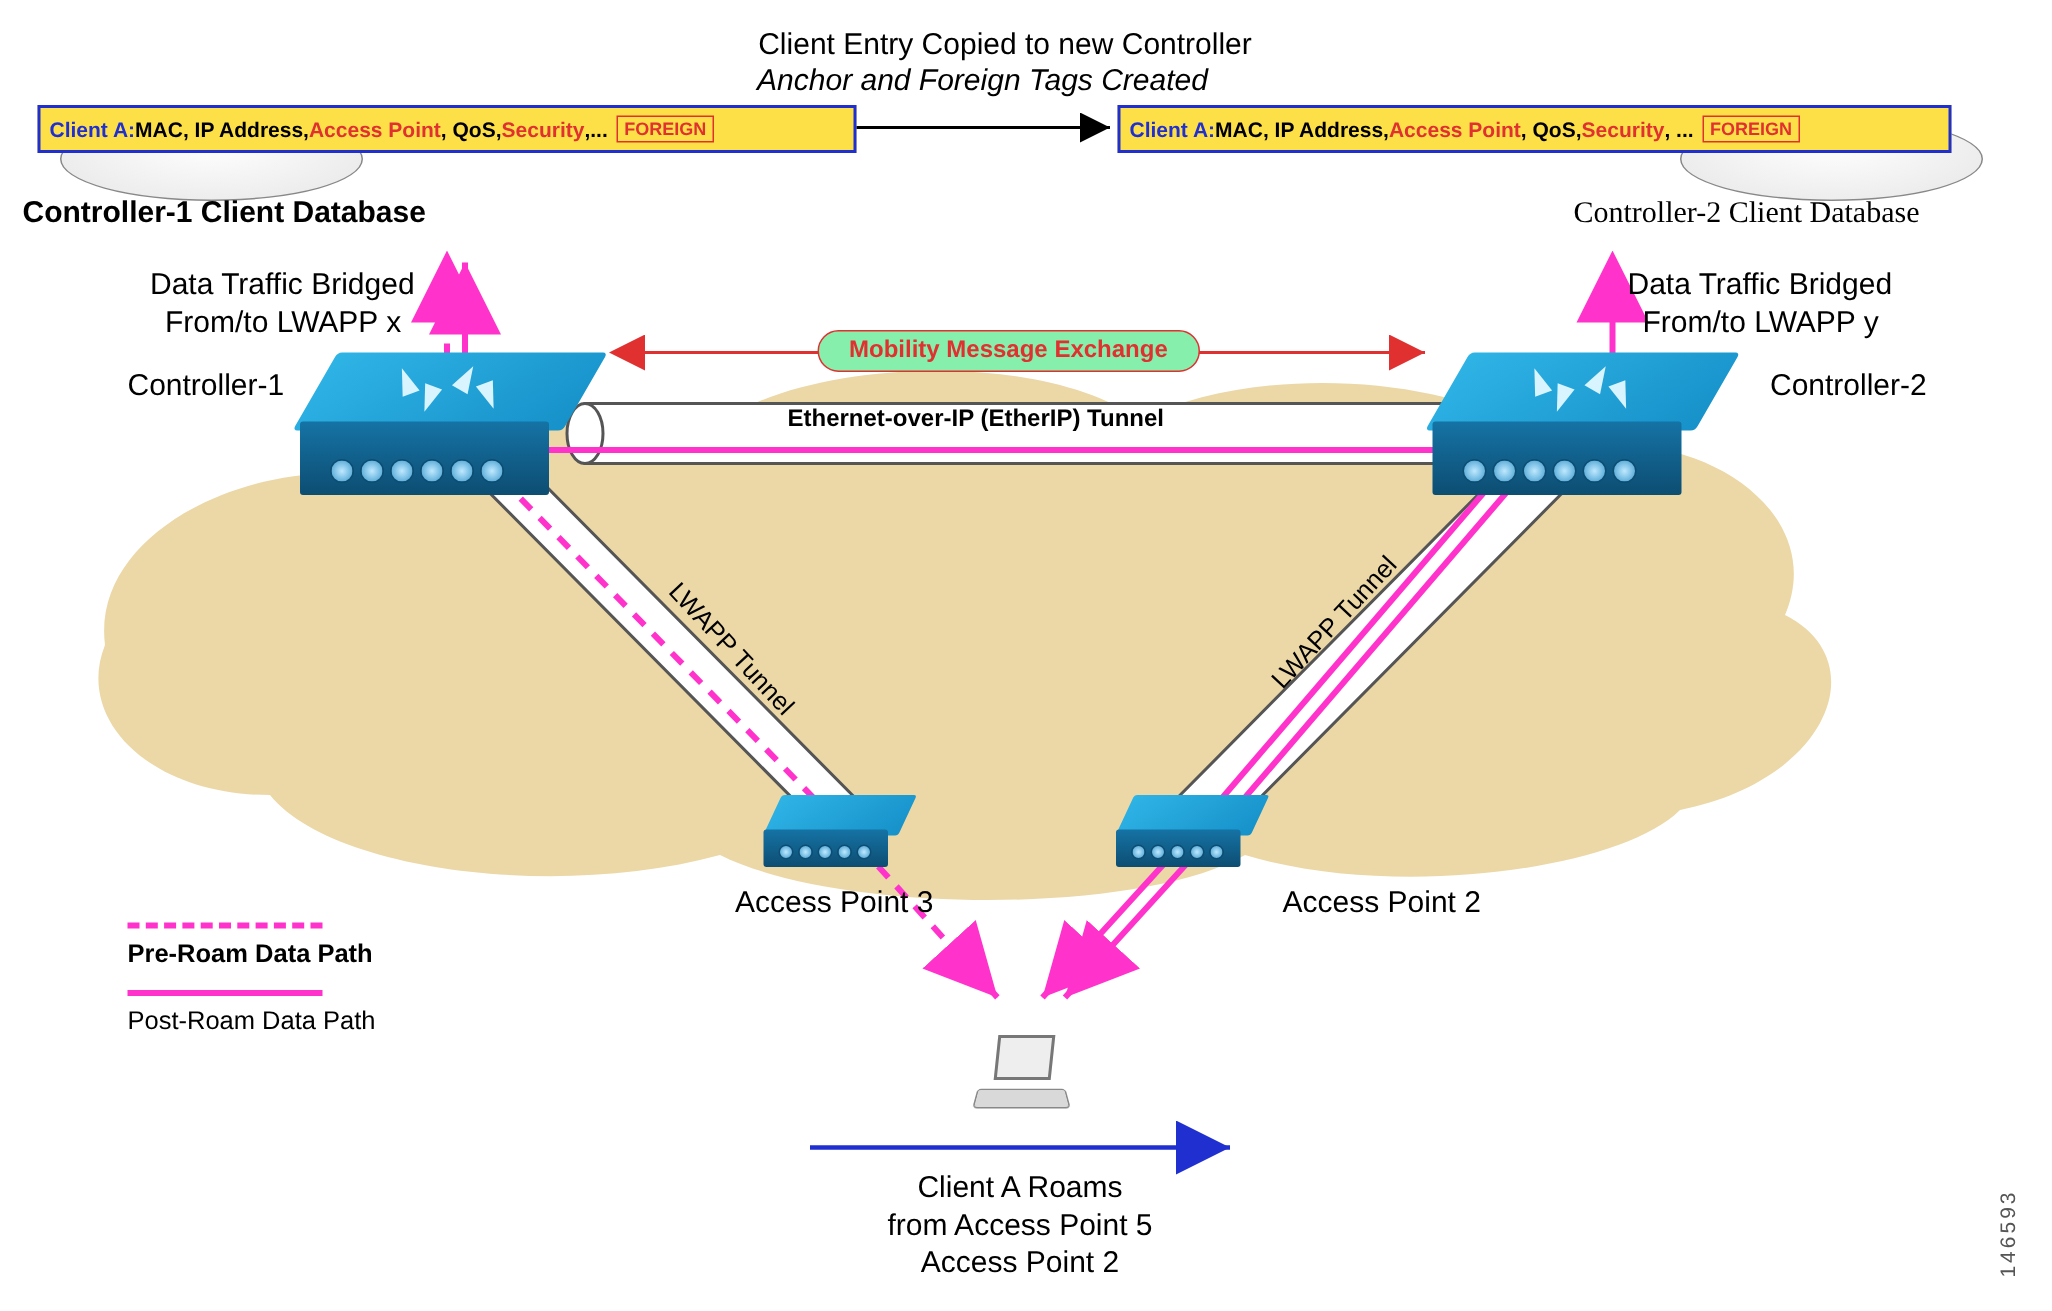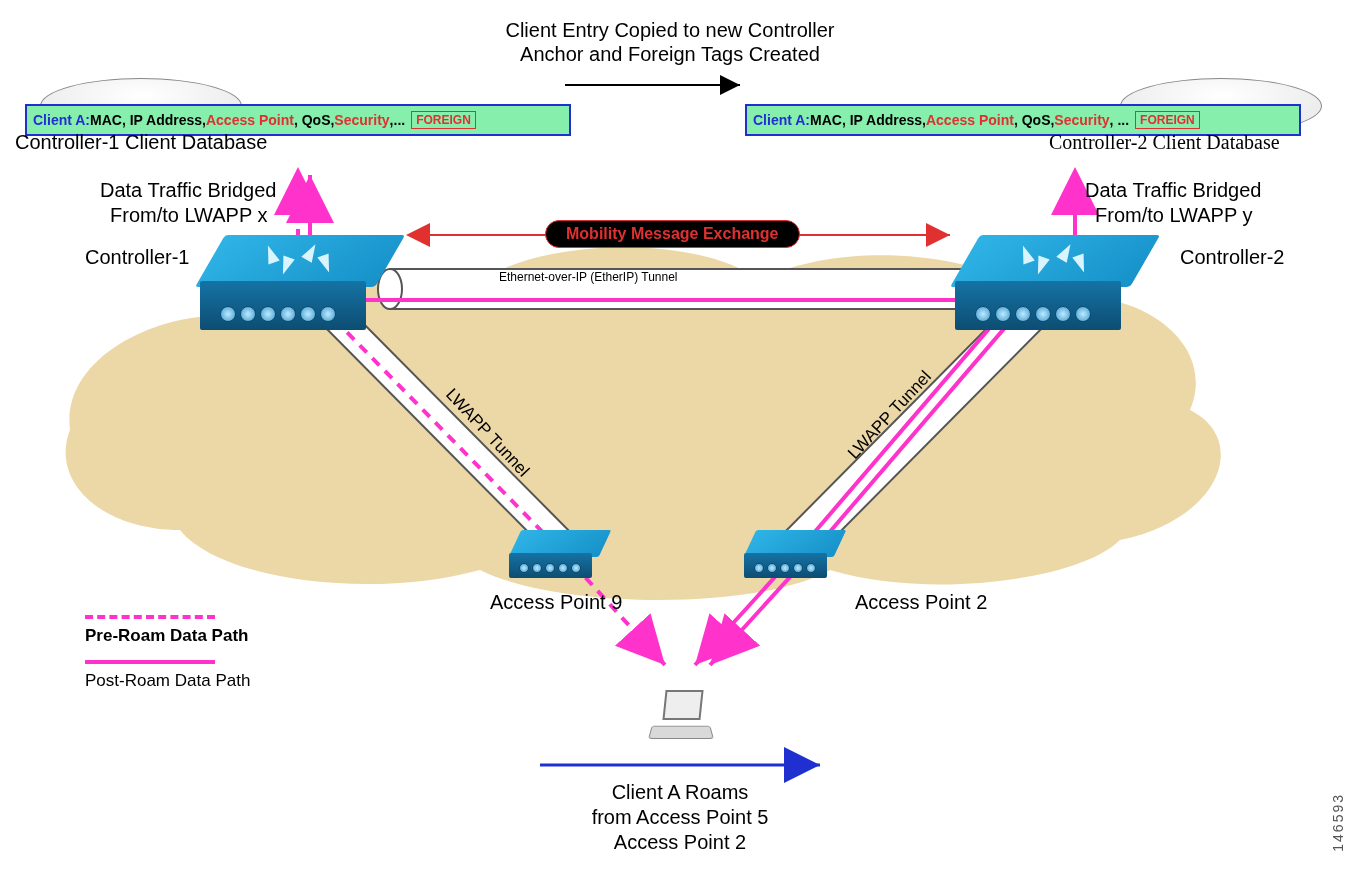--- a/index.html
+++ b/index.html
@@ -26,27 +26,26 @@
     position: absolute;
     width: 200px; height: 54px;
     border: 1px solid #888;
     border-radius: 50%;
     background: radial-gradient(ellipse at center 30%, #ffffff 0%, #e6e6e6 100%);
   }
   .entry-box {
     position: absolute;
     height: 28px;
     border: 2px solid #2030d0;
-    background: #86efac;
+    background: #fde047;
     display: flex;
     align-items: center;
     padding: 0 6px;
     font-size: 14px;
     font-weight: bold;
-    margin-top: 34px;
   }
   .entry-box .blue   { color: #2030d0; }
   .entry-box .red    { color: #e03030; }
   .entry-box .black  { color: #000; }
   .tag-box {
     border: 1.5px solid #e03030;
     color: #e03030;
     font-size: 12px;
     font-weight: bold;
     padding: 1px 4px;
@@ -55,21 +54,21 @@
 
   
   .pill {
     position: absolute;
     padding: 4px 20px;
     font-size: 16px;
     font-weight: bold;
     color: #e03030;
     border: 1.5px solid #e03030;
     border-radius: 16px;
-    background: #000000;
+    background: #86efac;
   }
 
   
   .switch {
     position: absolute;
     width: 180px; height: 95px;
   }
   .switch .top {
     position: absolute;
     left: 0; top: 0; width: 100%; height: 55%;
@@ -233,21 +232,21 @@
 
   <path d="M298 175 L298 290 L335 320 L565 555 L665 665" stroke="#ff33cc" stroke-width="4" fill="none" stroke-dasharray="10 8" marker-start="url(#arrMagRev)" marker-end="url(#arrMag)"></path>
 
   <line x1="540" y1="765" x2="820" y2="765" stroke="#2030d0" stroke-width="3" marker-end="url(#arrBlue)"></line>
 
   <text x="445" y="395" transform="rotate(47 445 395)" font-size="17" font-family="Arial" fill="#000">LWAPP Tunnel</text>
   <text x="855" y="460" transform="rotate(-47 855 460)" font-size="17" font-family="Arial" fill="#000">LWAPP Tunnel</text>
 </svg>
 
 <div class="label center" style="left:470px; top:18px; width:400px;">Client Entry Copied to new Controller</div>
-<div class="label center" style="left:470px; top:42px; width:400px;">Anchor and Foreign Tags Created</div>
+<div class="label center" style="left:455px; top:42px; width:400px;font-style:italic;">Anchor and Foreign Tags Created</div>
 
 <div class="db-ellipse" style="left:40px; top:78px;"></div>
 <div class="db-ellipse" style="left:1120px; top:78px;"></div>
 
 <div class="entry-box" style="left:25px; top:70px; width:530px;">
   <span class="blue">Client A:</span>
   <span class="black"> MAC, IP Address, </span>
   <span class="red">Access Point</span>
   <span class="black">, QoS, </span>
   <span class="red">Security</span>
@@ -258,34 +257,34 @@
 <div class="entry-box" style="left:745px; top:70px; width:540px;">
   <span class="blue">Client A:</span>
   <span class="black"> MAC, IP Address, </span>
   <span class="red">Access Point</span>
   <span class="black">, QoS, </span>
   <span class="red">Security</span>
   <span class="black">, ...</span>
   <span class="tag-box">FOREIGN</span>
 </div>
 
-<div class="label" style="left:15px; top:130px;">Controller-1 Client Database</div>
+<div class="label" style="left:15px; top:130px;font-weight:bold;">Controller-1 Client Database</div>
 <div class="label" style="left:1049px; top:130px;font-family:Liberation Serif, serif;">Controller-2 Client Database</div>
 
 <div class="label" style="left:100px; top:178px;">Data Traffic Bridged</div>
 <div class="label" style="left:110px; top:203px;">From/to LWAPP x</div>
 <div class="label" style="left:1085px; top:178px;">Data Traffic Bridged</div>
 <div class="label" style="left:1095px; top:203px;">From/to LWAPP y</div>
 
 <div class="label" style="left:85px; top:245px;">Controller-1</div>
 <div class="label" style="left:1180px; top:245px;">Controller-2</div>
 
 <div class="pill" style="left:545px; top:220px;">Mobility Message Exchange</div>
 
-<div class="label" style="left:499px; top:270px; font-weight:normal; font-size:12px;">Ethernet-over-IP (EtherIP) Tunnel</div>
+<div class="label" style="left:525px; top:270px; font-weight:bold; font-size:16px;">Ethernet-over-IP (EtherIP) Tunnel</div>
 
 <div class="switch" style="left:210px; top:235px;">
   <div class="top"></div>
   <div class="arrow" style="left:55px; top:10px; transform:rotate(-20deg);"></div>
   <div class="arrow" style="left:95px; top:8px; transform:rotate(30deg);"></div>
   <div class="arrow" style="left:70px; top:22px; transform:rotate(200deg);"></div>
   <div class="arrow" style="left:110px; top:20px; transform:rotate(160deg);"></div>
   <div class="front"></div>
   <div class="ports">
       <span></span>
@@ -330,21 +329,21 @@
     <div class="front"></div>
   <div class="holes">
       <span></span>
       <span></span>
       <span></span>
       <span></span>
       <span></span>
     </div>
 </div>
 
-<div class="label" style="left:490px; top:590px;">Access Point 9</div>
+<div class="label" style="left:490px; top:590px;">Access Point 3</div>
 <div class="label" style="left:855px; top:590px;">Access Point 2</div>
 
 <div class="legend-line" style="left:85px; top:615px;"></div>
 <div class="label" style="left:85px; top:625px; font-weight:bold; font-size:17px;">Pre-Roam Data Path</div>
 <div class="legend-solid" style="left:85px; top:660px;"></div>
 <div class="label" style="left:85px; top:670px; font-weight:normal; font-size:17px;">Post-Roam Data Path</div>
 
 <div class="laptop" style="left:650px; top:690px;">
   <div class="screen"></div>
     <div class="base"></div>

